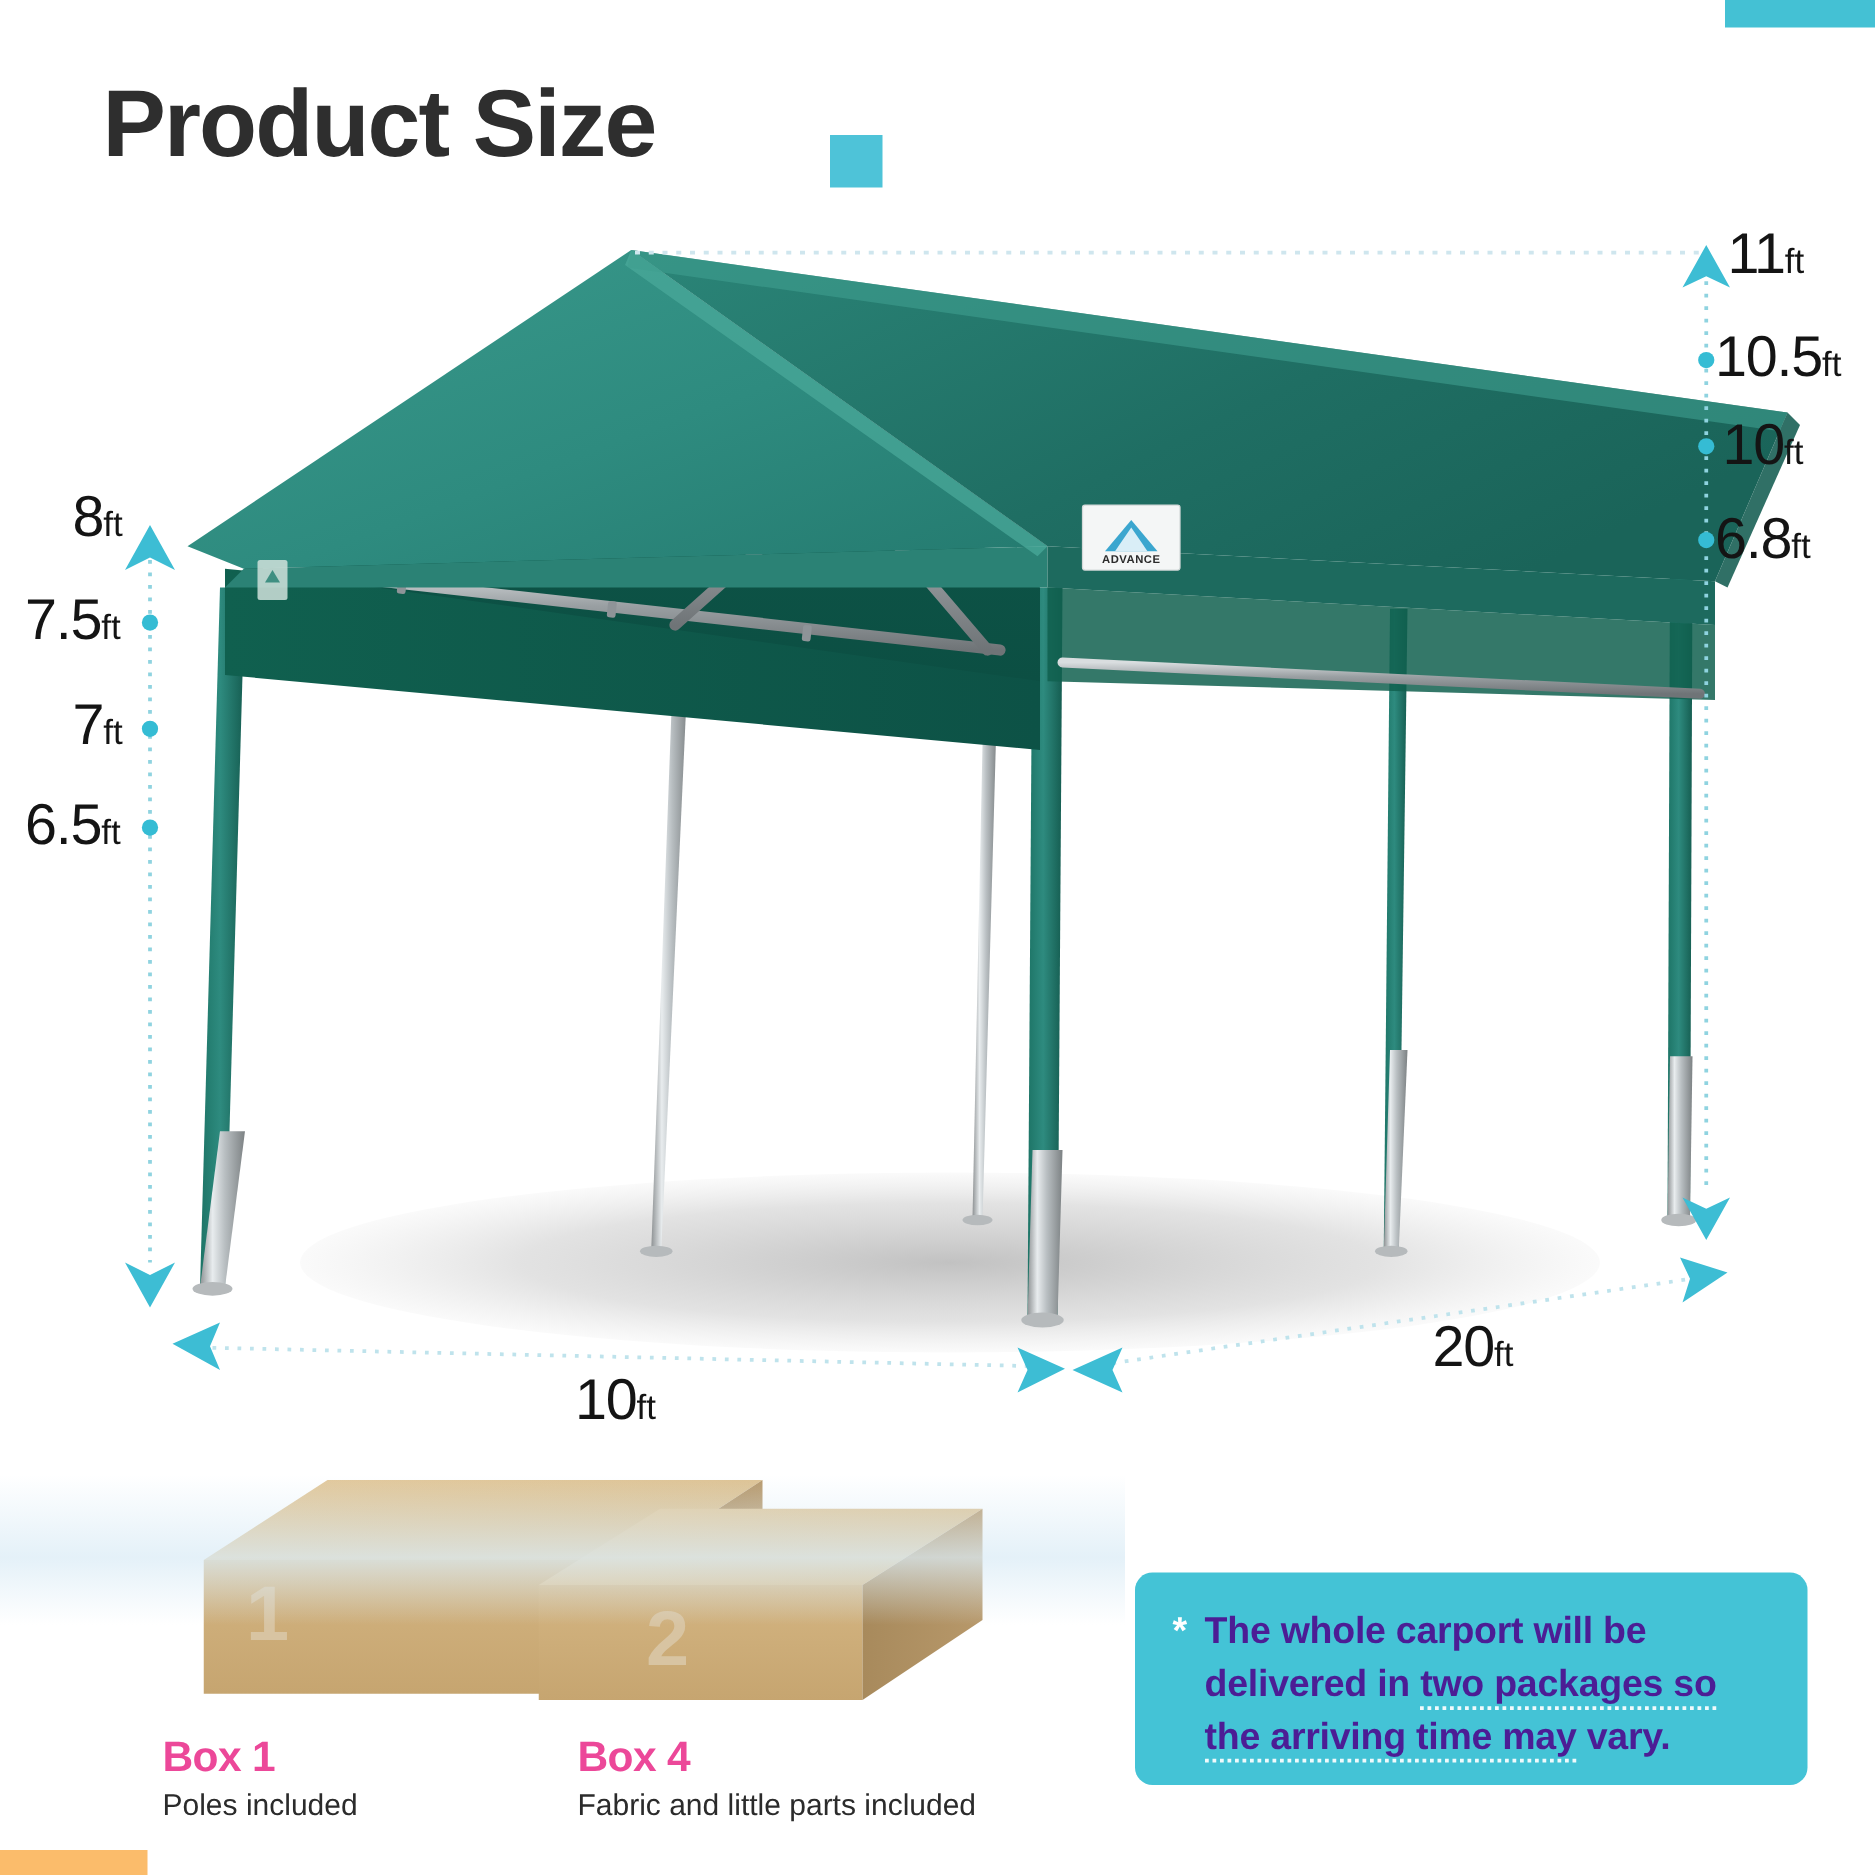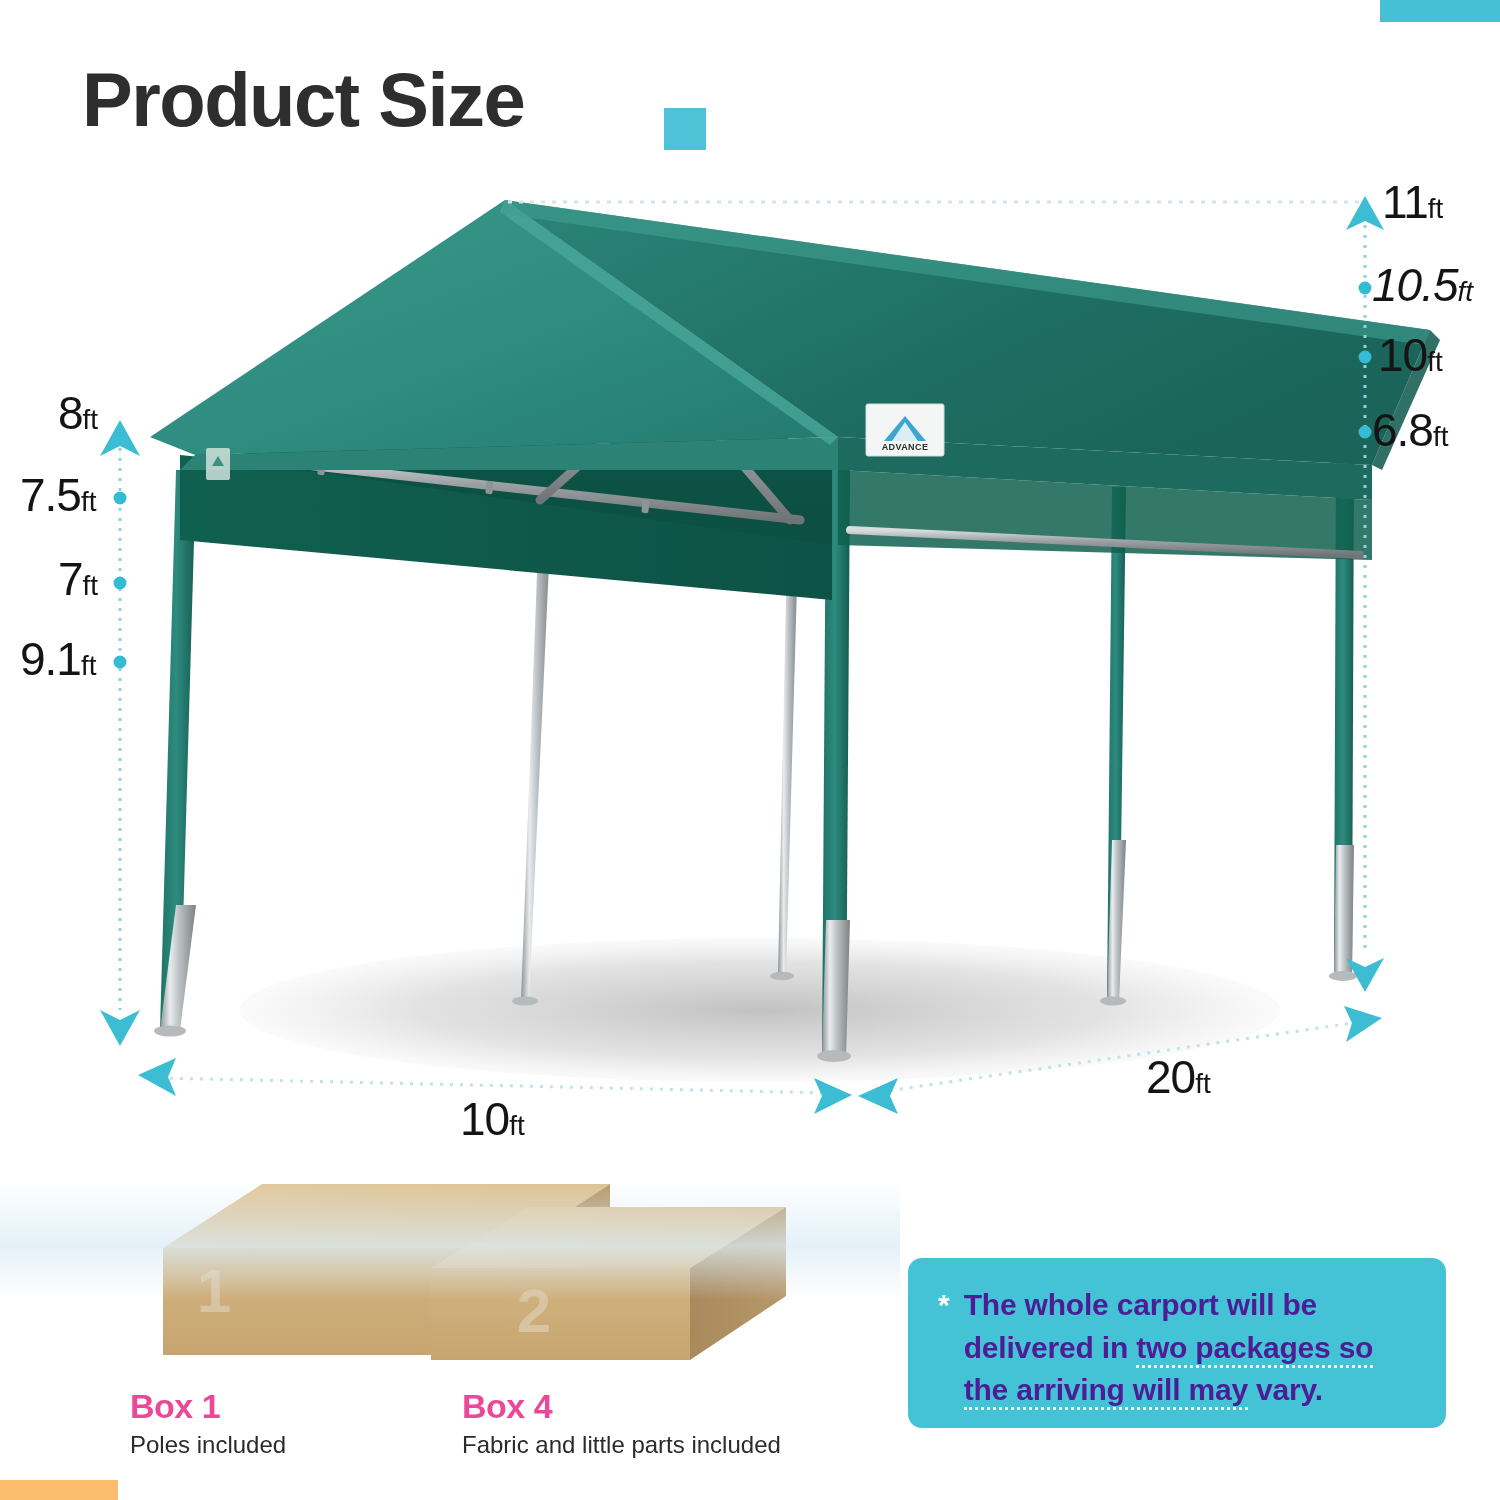--- a/index.html
+++ b/index.html
@@ -319,41 +319,41 @@
       <polygon points="690,1268 786,1207 786,1296 690,1360" fill="url(#boxSide)"></polygon>
       <text x="534" y="1332" font-family="Liberation Sans, sans-serif" font-size="62" font-weight="700" fill="#d8c4a2" text-anchor="middle">2</text>
     </g>
   </svg>
 
   <div class="boxes-band"></div>
 
   <div class="dim-label" style="left:1382px; top:175px;text-align:right;">
     <span class="num">11</span><span class="unit">ft</span>
   </div>
-  <div class="dim-label" style="left:1372px; top:258px;font-style:italic;">
+  <div class="dim-label" style="left:1372px; top:258px;">
     <span class="num">10.5</span><span class="unit">ft</span>
   </div>
   <div class="dim-label" style="left:1378px; top:328px;">
     <span class="num">10</span><span class="unit">ft</span>
   </div>
   <div class="dim-label" style="left:1372px; top:403px;">
     <span class="num">6.8</span><span class="unit">ft</span>
   </div>
 
   <div class="dim-label" style="left:58px; top:386px;">
     <span class="num">8</span><span class="unit">ft</span>
   </div>
   <div class="dim-label" style="left:20px; top:468px;">
     <span class="num">7.5</span><span class="unit">ft</span>
   </div>
   <div class="dim-label" style="left:58px; top:552px;">
     <span class="num">7</span><span class="unit">ft</span>
   </div>
   <div class="dim-label" style="left:20px; top:632px;">
-    <span class="num">9.1</span><span class="unit">ft</span>
+    <span class="num">6.5</span><span class="unit">ft</span>
   </div>
 
   <div class="dim-label" style="left:460px; top:1092px;">
     <span class="num">10</span><span class="unit">ft</span>
   </div>
   <div class="dim-label" style="left:1146px; top:1050px;">
     <span class="num">20</span><span class="unit">ft</span>
   </div>
 
   <div class="box-caption" style="left:130px; top:1388px;">
@@ -363,17 +363,17 @@
   <div class="box-caption" style="left:462px; top:1388px;">
     <p class="box-title">Box 4</p>
     <p class="box-sub">Fabric and little parts included</p>
   </div>
 
   <div class="note-panel">
     <span class="note-star">*</span>
     <div class="note-text">
       <span>The whole carport will be</span><br>
       <span>delivered in </span><span class="dotted-underline">two packages so</span><br>
-      <span class="dotted-underline">the arriving will may</span><span> vary.</span>
+      <span class="dotted-underline">the arriving time may</span><span> vary.</span>
     </div>
   </div>
 
 </div>
 
 </body></html>

